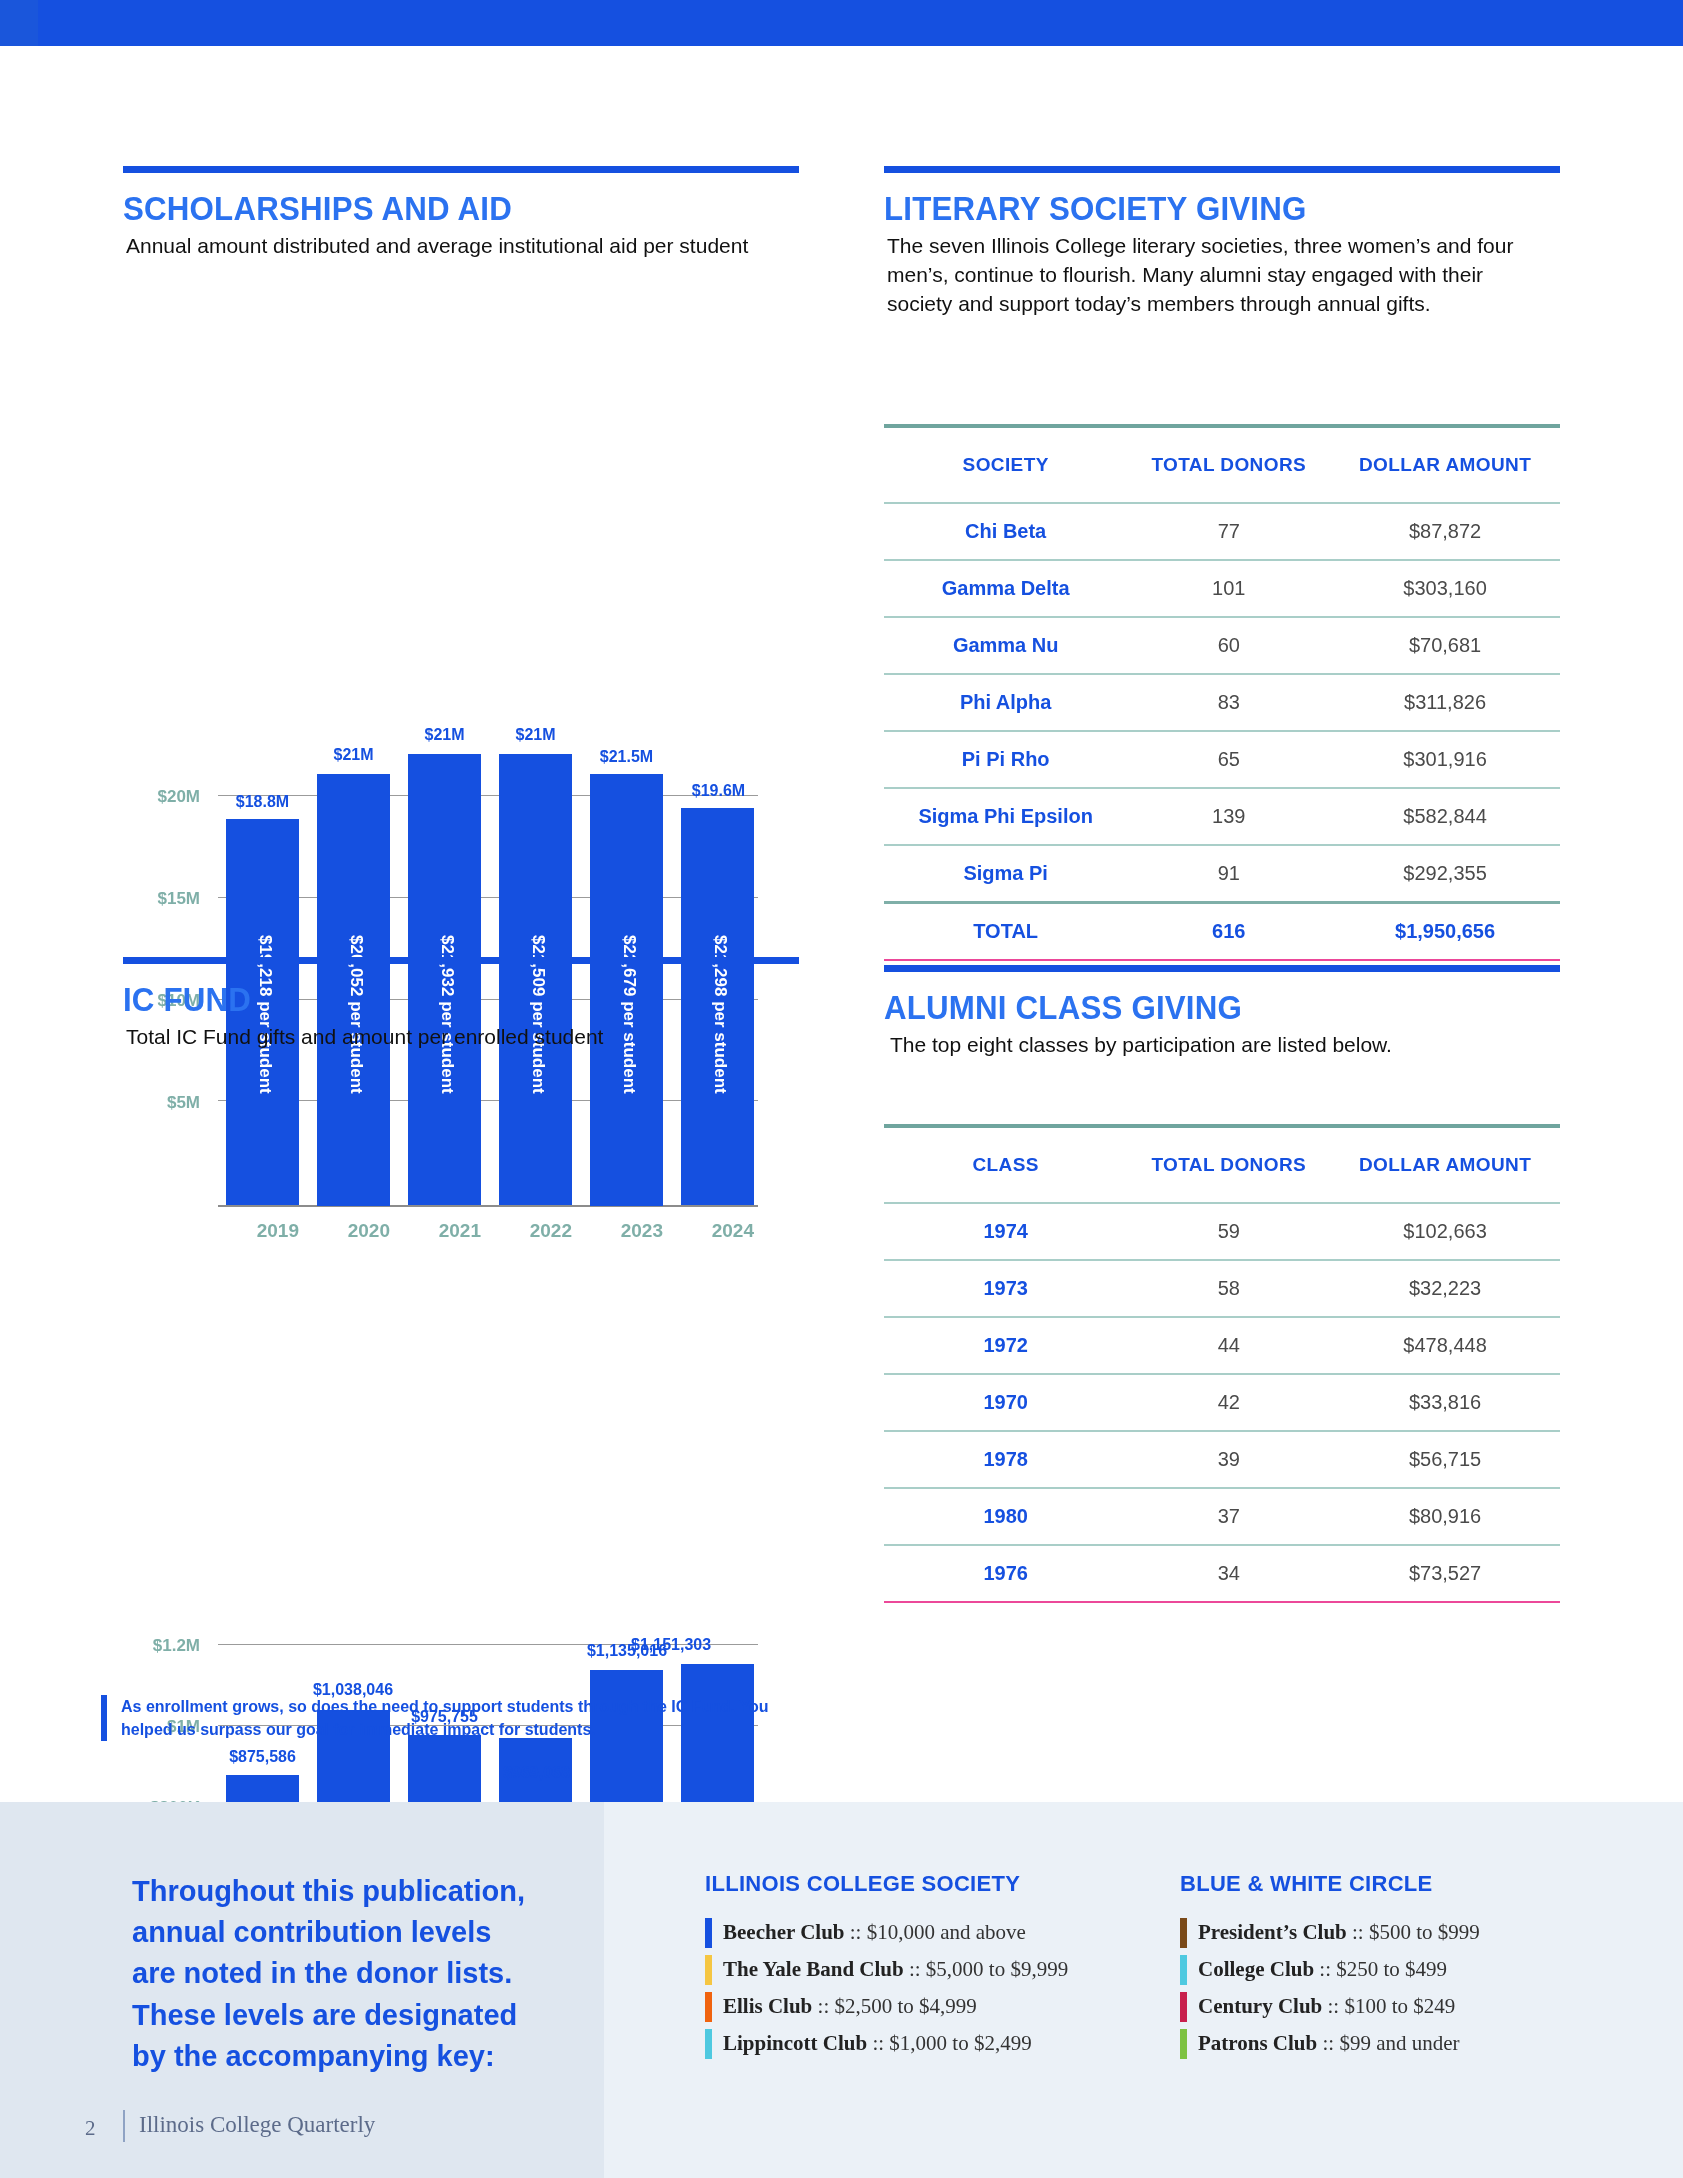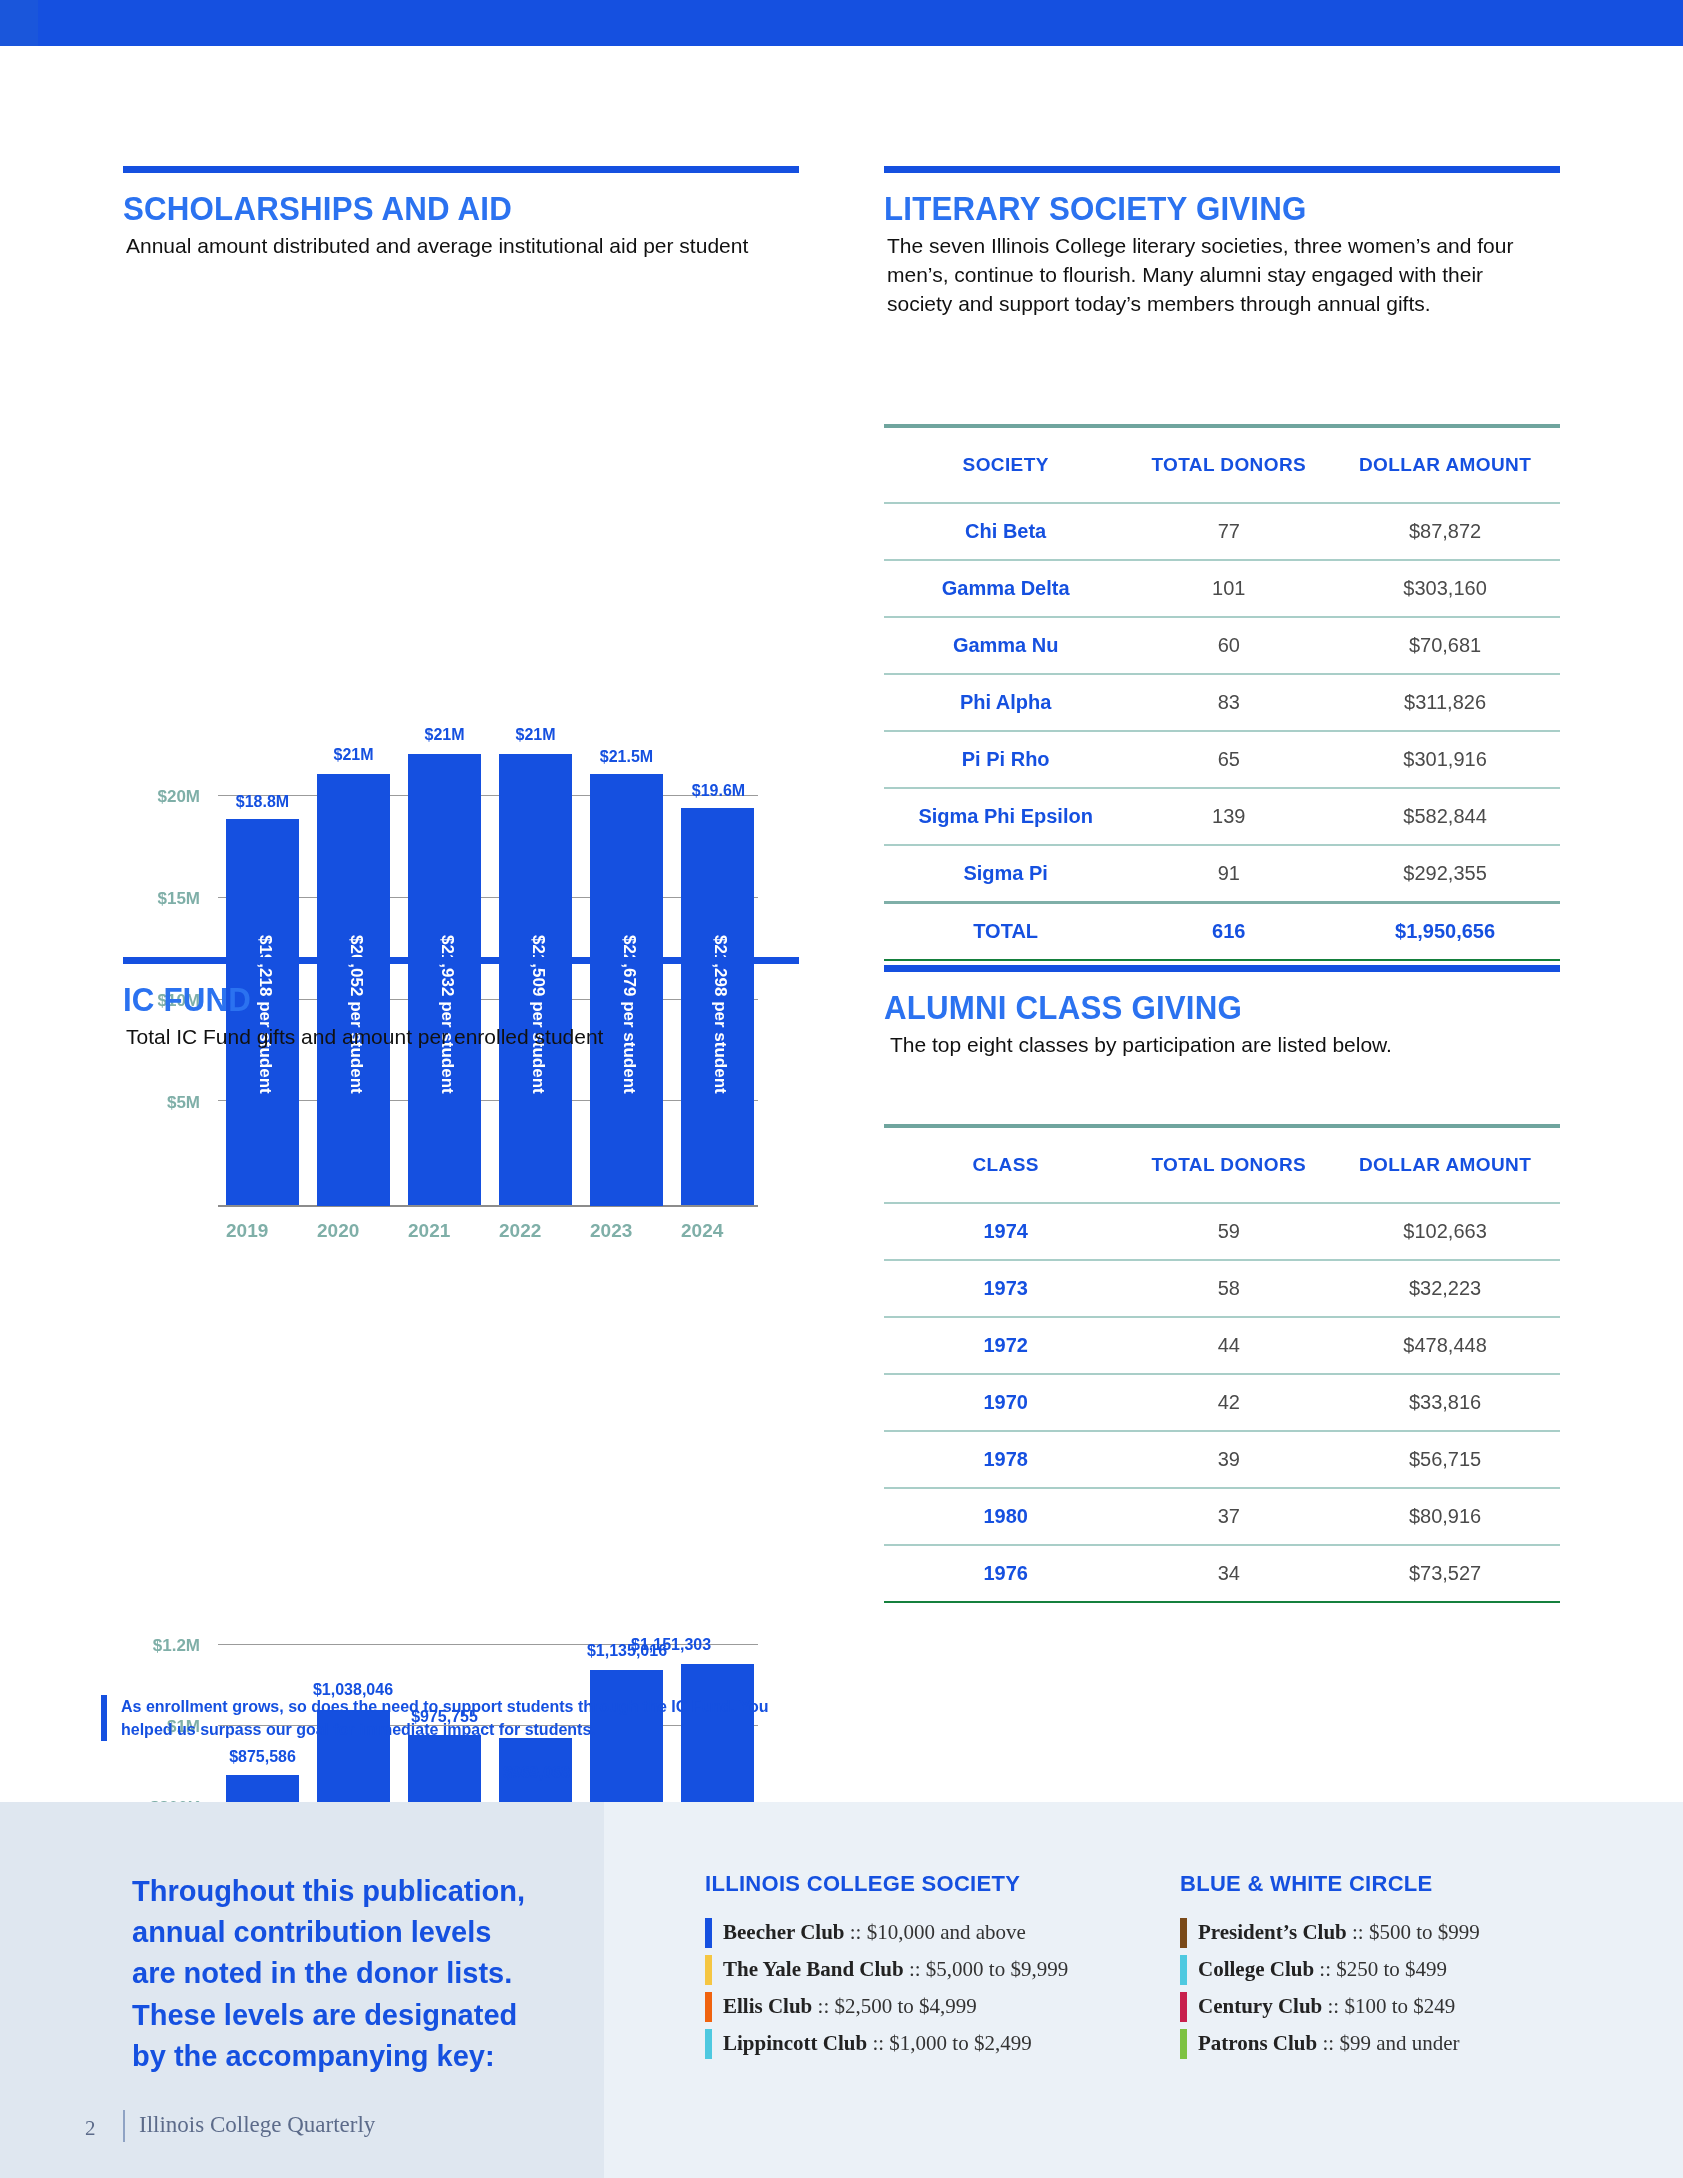--- a/index.html
+++ b/index.html
@@ -67,21 +67,21 @@
     white-space: nowrap;
     writing-mode: vertical-rl;
     text-orientation: mixed;
   }
   .xlab {
     position: absolute;
     font-family: "Liberation Sans Narrow", "Liberation Sans", sans-serif;
     font-weight: bold;
     font-size: 19px;
     color: #7FAFA8;
-    text-align: left;
+    text-align: right;
     white-space: nowrap;
   }
 
   
   table.dt { width: 100%; border-collapse: collapse; }
   table.dt th {
     font-family: "Liberation Sans Narrow", "Liberation Sans", sans-serif;
     font-weight: bold;
     font-size: 19px;
     color: #1550E0;
@@ -102,21 +102,21 @@
   table.dt td.namecol {
     font-weight: bold;
     color: #1550E0;
     font-size: 20px;
   }
   table.dt tr.total td {
     font-weight: bold;
     color: #1550E0;
     border-top: 3px solid #7FAFA8;
   }
-  table.dt tr.lastrow td { border-bottom: 2px solid #15803d; }
+  table.dt tr.lastrow td { border-bottom: 2px solid #ec4899; }
 
   
   .callout { position: absolute; display: flex; gap: 14px; }
   .callout-bar { width: 6px; background: #1550E0; flex: 0 0 6px; }
   .callout-text {
     font-family: "Liberation Sans Narrow", "Liberation Sans", sans-serif;
     font-weight: bold;
     font-size: 16px;
     line-height: 1.45;
     color: #1550E0;

